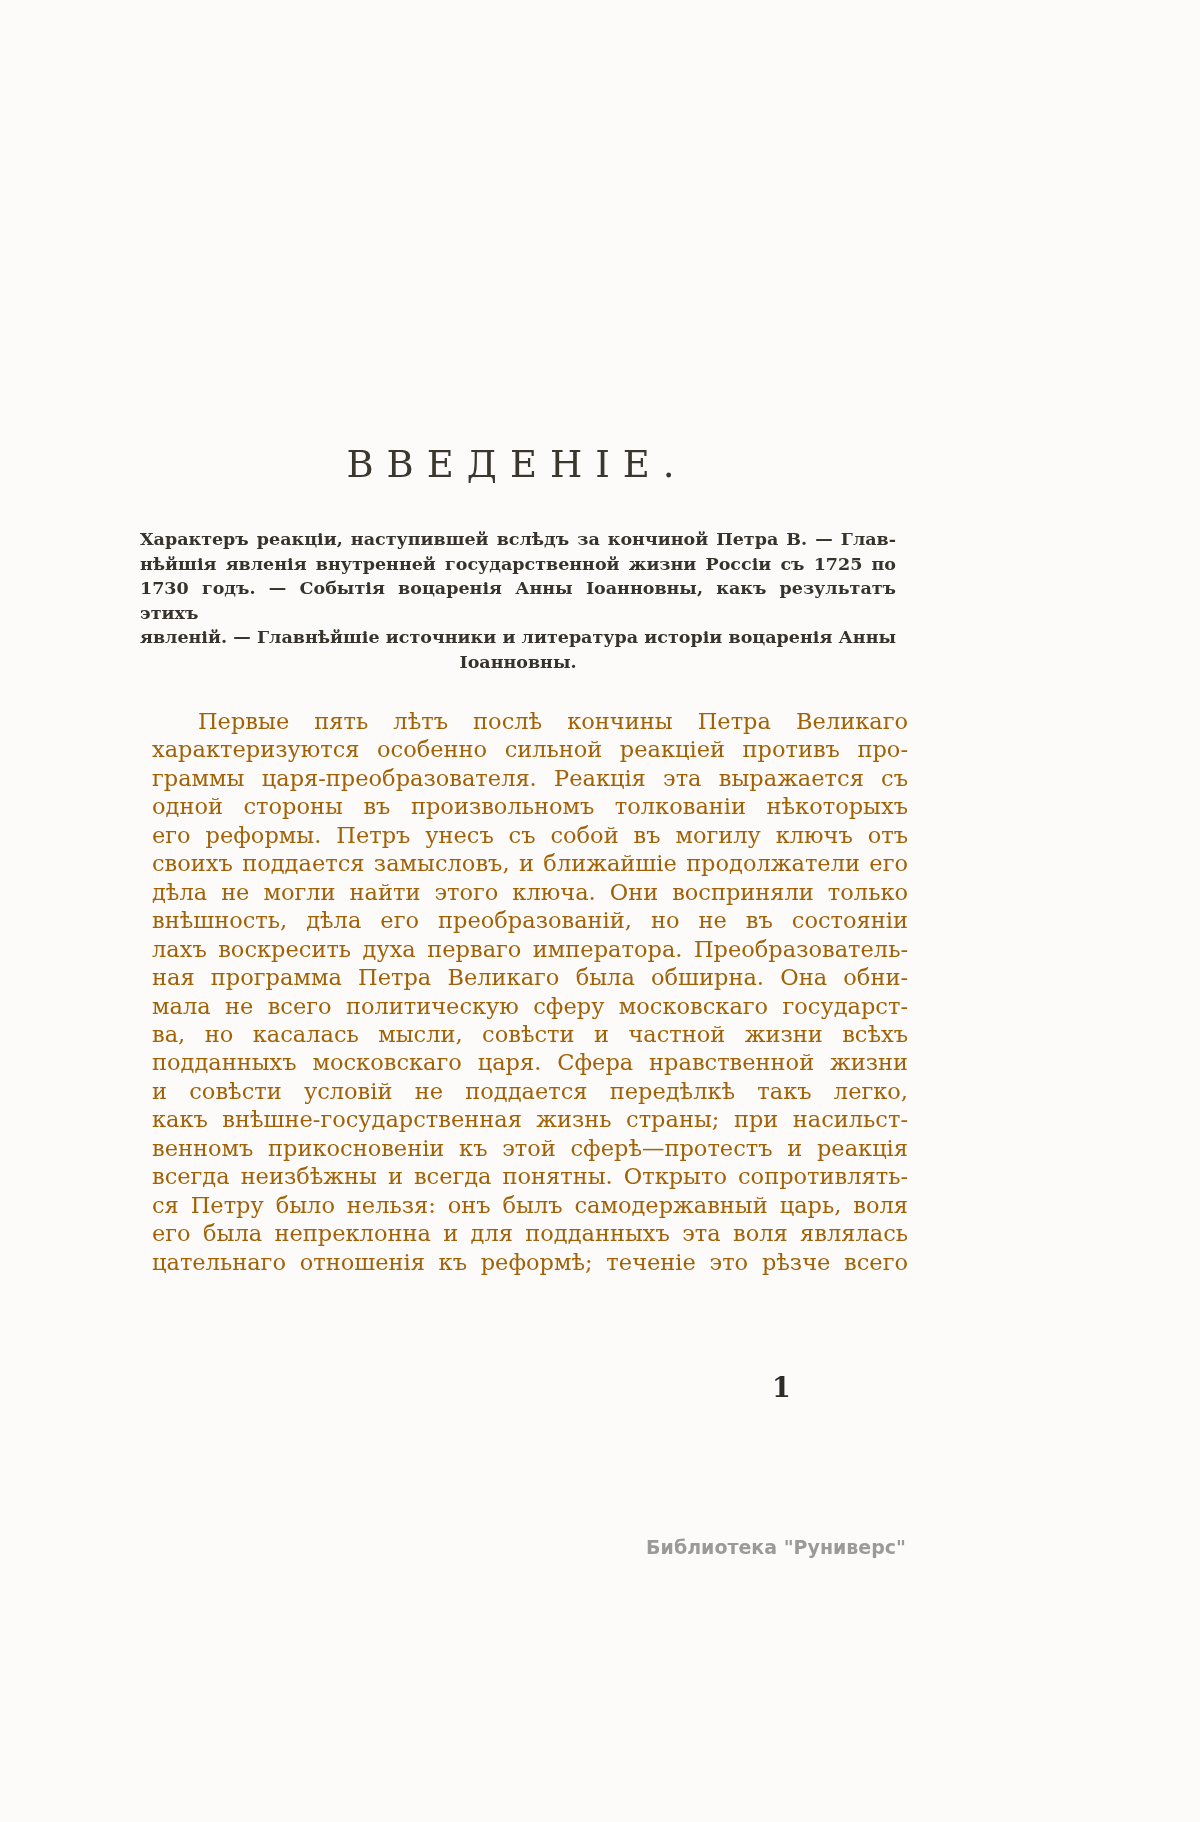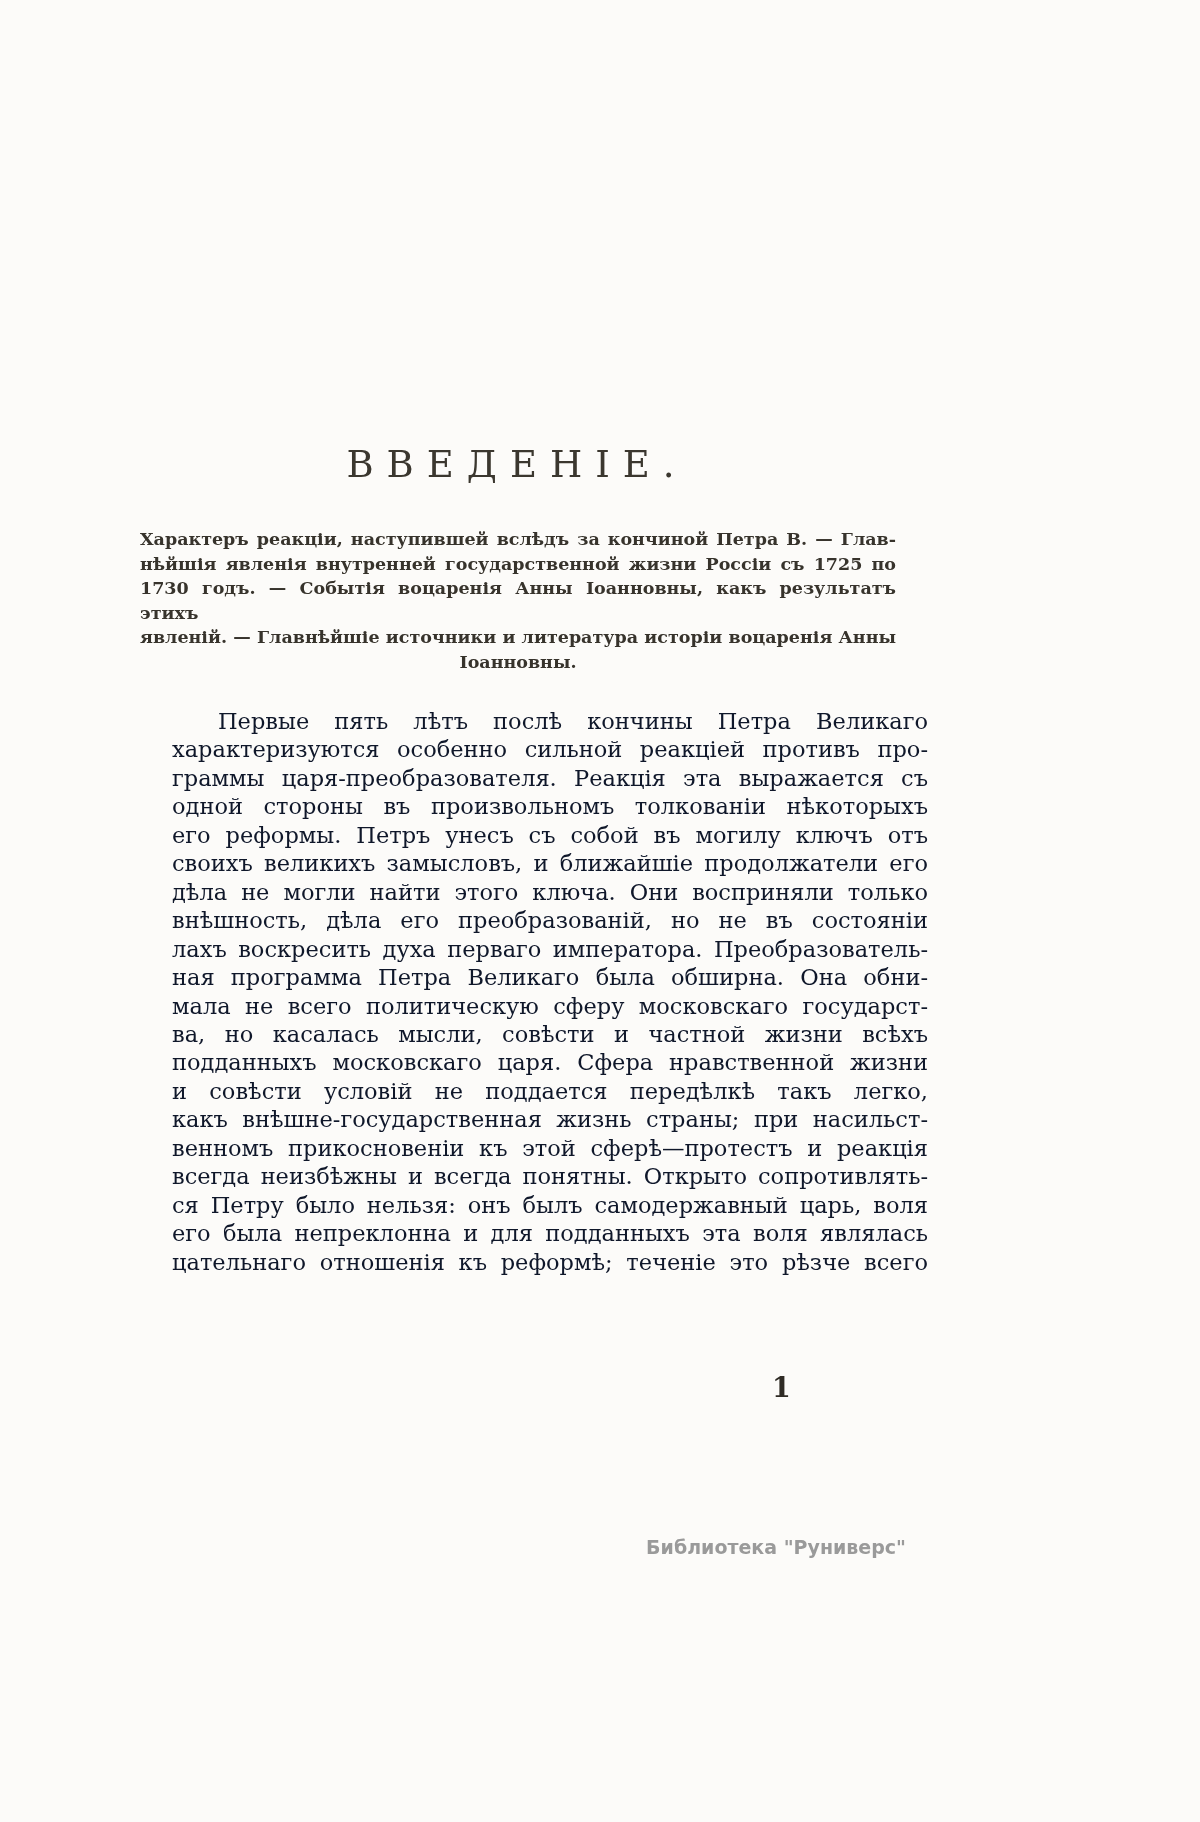--- a/index.html
+++ b/index.html
@@ -44,22 +44,21 @@
   .abstract .line:last-child {
     text-align-last: center;
   }
   .body-text {
     position: absolute;
     top: 707px;
     left: 152px;
     width: 756px;
     font-size: 22.5px;
     line-height: 28.45px;
-    color: #0f172a;
-    margin-left: 20px;
+    color: #a16207;
   }
   .body-text .line {
     text-align: justify;
     text-align-last: justify;
   }
   .body-text .line:first-child {
     text-indent: 46px;
   }
   .page-number {
     position: absolute;
@@ -94,21 +93,21 @@
       <div class="line">явленій. — Главнѣйшіе источники и литература исторіи воцаренія Анны</div>
       <div class="line">Іоанновны.</div>
     </div>
 
   <div class="body-text">
       <div class="line">Первые пять лѣтъ послѣ кончины Петра Великаго</div>
       <div class="line">характеризуются особенно сильной реакціей противъ про-</div>
       <div class="line">граммы царя-преобразователя. Реакція эта выражается съ</div>
       <div class="line">одной стороны въ произвольномъ толкованіи нѣкоторыхъ</div>
       <div class="line">его реформы. Петръ унесъ съ собой въ могилу ключъ отъ</div>
-      <div class="line">своихъ великихъ замысловъ, и ближайшіе продолжатели его</div>
+      <div class="line">своихъ поддается замысловъ, и ближайшіе продолжатели его</div>
       <div class="line">дѣла не могли найти этого ключа. Они восприняли только</div>
       <div class="line">внѣшность, дѣла его преобразованій, но не въ состояніи</div>
       <div class="line">лахъ воскресить духа перваго императора. Преобразователь-</div>
       <div class="line">ная программа Петра Великаго была обширна. Она обни-</div>
       <div class="line">мала не всего политическую сферу московскаго государст-</div>
       <div class="line">ва, но касалась мысли, совѣсти и частной жизни всѣхъ</div>
       <div class="line">подданныхъ московскаго царя. Сфера нравственной жизни</div>
       <div class="line">и совѣсти условій не поддается передѣлкѣ такъ легко,</div>
       <div class="line">какъ внѣшне-государственная жизнь страны; при насильст-</div>
       <div class="line">венномъ прикосновеніи къ этой сферѣ—протестъ и реакція</div>

